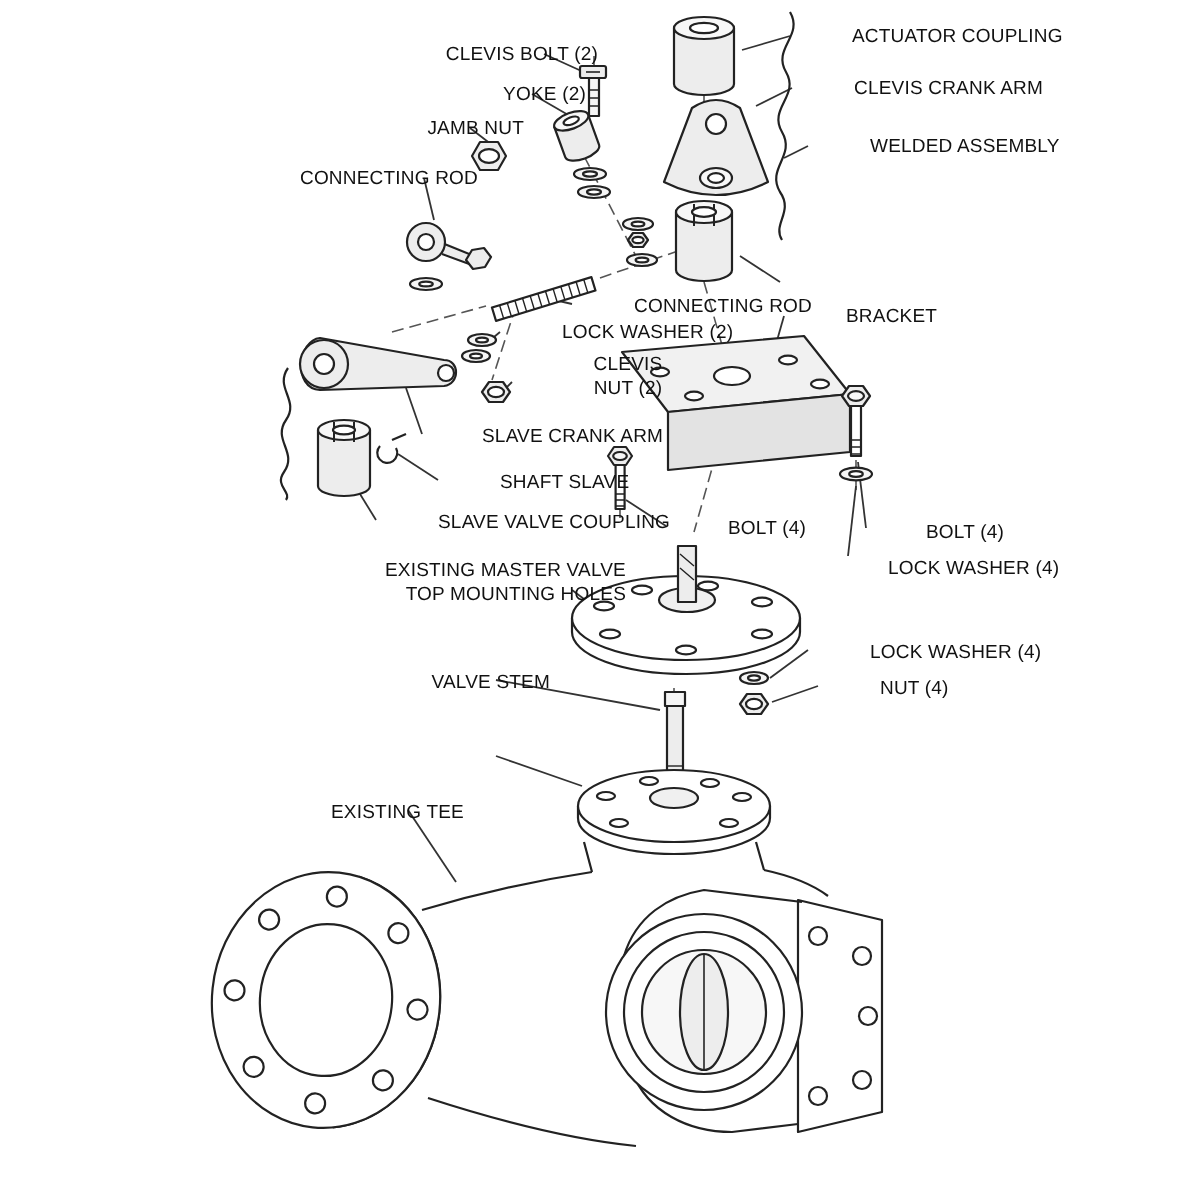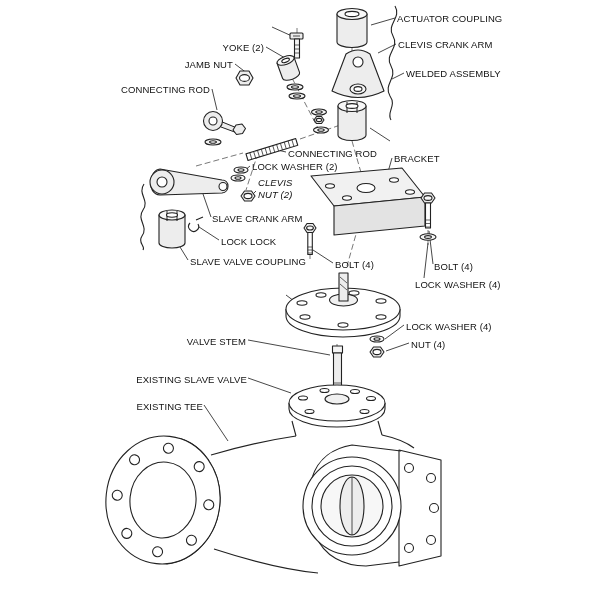--- a/index.html
+++ b/index.html
@@ -3,24 +3,24 @@
 <meta charset="utf-8">
 <style>
   html,body { margin:0; padding:0; background:#ffffff; }
   .stage {
     position:relative; width:600px; height:600px; background:#ffffff;
     font-family:"Liberation Sans", sans-serif; overflow:hidden;
   }
   .stage svg { position:absolute; left:0; top:0; }
   .lbl {
     position:absolute; font-size:9.5px; line-height:1.3; color:#111;
-    white-space:pre-line; letter-spacing:0.1px;
+    white-space:pre-line; letter-spacing:0.1px;margin-left:29px;
   }
   .lbl.r { text-align:right; }
-  .lbl.c { text-align:left;font-style:italic; }
+  .lbl.c { text-align:center; }
 </style>
 </head>
 <body>
 
 <div class="stage">
 
   <svg width="600" height="600" viewBox="0 0 600 600">
 
     <g stroke="#555" stroke-width="0.8" stroke-dasharray="6 3" fill="none">
       <path d="M297 28 L297 58"></path>
@@ -274,36 +274,38 @@
         <circle cx="352" cy="506" r="49" fill="#ffffff"></circle>
         <circle cx="352" cy="506" r="40" fill="#ffffff"></circle>
         <circle cx="352" cy="506" r="31" fill="#f7f7f7"></circle>
         <ellipse cx="352" cy="506" rx="12" ry="29" fill="#ededed"></ellipse>
         <path d="M352 477 v58" stroke-width="0.8"></path>
       </g>
 
     </g>
   </svg>
 
+  <div class="lbl r" style="left:148px;top:22px;width:122px;">CLEVIS BOLT (2)</div>
   <div class="lbl" style="left:397px;top:13px;">ACTUATOR COUPLING</div>
   <div class="lbl r" style="left:164px;top:42px;width:100px;">YOKE (2)</div>
   <div class="lbl" style="left:398px;top:39px;">CLEVIS CRANK ARM</div>
   <div class="lbl r" style="left:133px;top:59px;width:100px;">JAMB NUT</div>
   <div class="lbl" style="left:406px;top:68px;">WELDED ASSEMBLY</div>
   <div class="lbl r" style="left:90px;top:84px;width:120px;">CONNECTING ROD</div>
   <div class="lbl" style="left:288px;top:148px;">CONNECTING ROD</div>
   <div class="lbl" style="left:394px;top:153px;">BRACKET</div>
   <div class="lbl" style="left:252px;top:161px;">LOCK WASHER (2)</div>
   <div class="lbl c" style="left:258px;top:177px;width:54px;">CLEVIS
 NUT (2)</div>
   <div class="lbl" style="left:212px;top:213px;">SLAVE CRANK ARM</div>
-  <div class="lbl" style="left:221px;top:236px;">LOCK LOCK</div>
+  <div class="lbl" style="left:221px;top:236px;">SHAFT SLAVE</div>
   <div class="lbl" style="left:190px;top:256px;">SLAVE VALVE COUPLING</div>
   <div class="lbl" style="left:335px;top:259px;">BOLT (4)</div>
   <div class="lbl" style="left:434px;top:261px;">BOLT (4)</div>
   <div class="lbl" style="left:415px;top:279px;">LOCK WASHER (4)</div>
+  <div class="lbl r" style="left:120px;top:280px;width:164px;">EXISTING MASTER VALVE
+TOP MOUNTING HOLES</div>
   <div class="lbl" style="left:406px;top:321px;">LOCK WASHER (4)</div>
   <div class="lbl r" style="left:146px;top:336px;width:100px;">VALVE STEM</div>
   <div class="lbl" style="left:411px;top:339px;">NUT (4)</div>
-  <div class="lbl r" style="left:105px;top:374px;width:142px;">EXISTING SLAVE VALVE</div>
   <div class="lbl r" style="left:101px;top:401px;width:102px;">EXISTING TEE</div>
 
 </div>
 
 </body></html>

